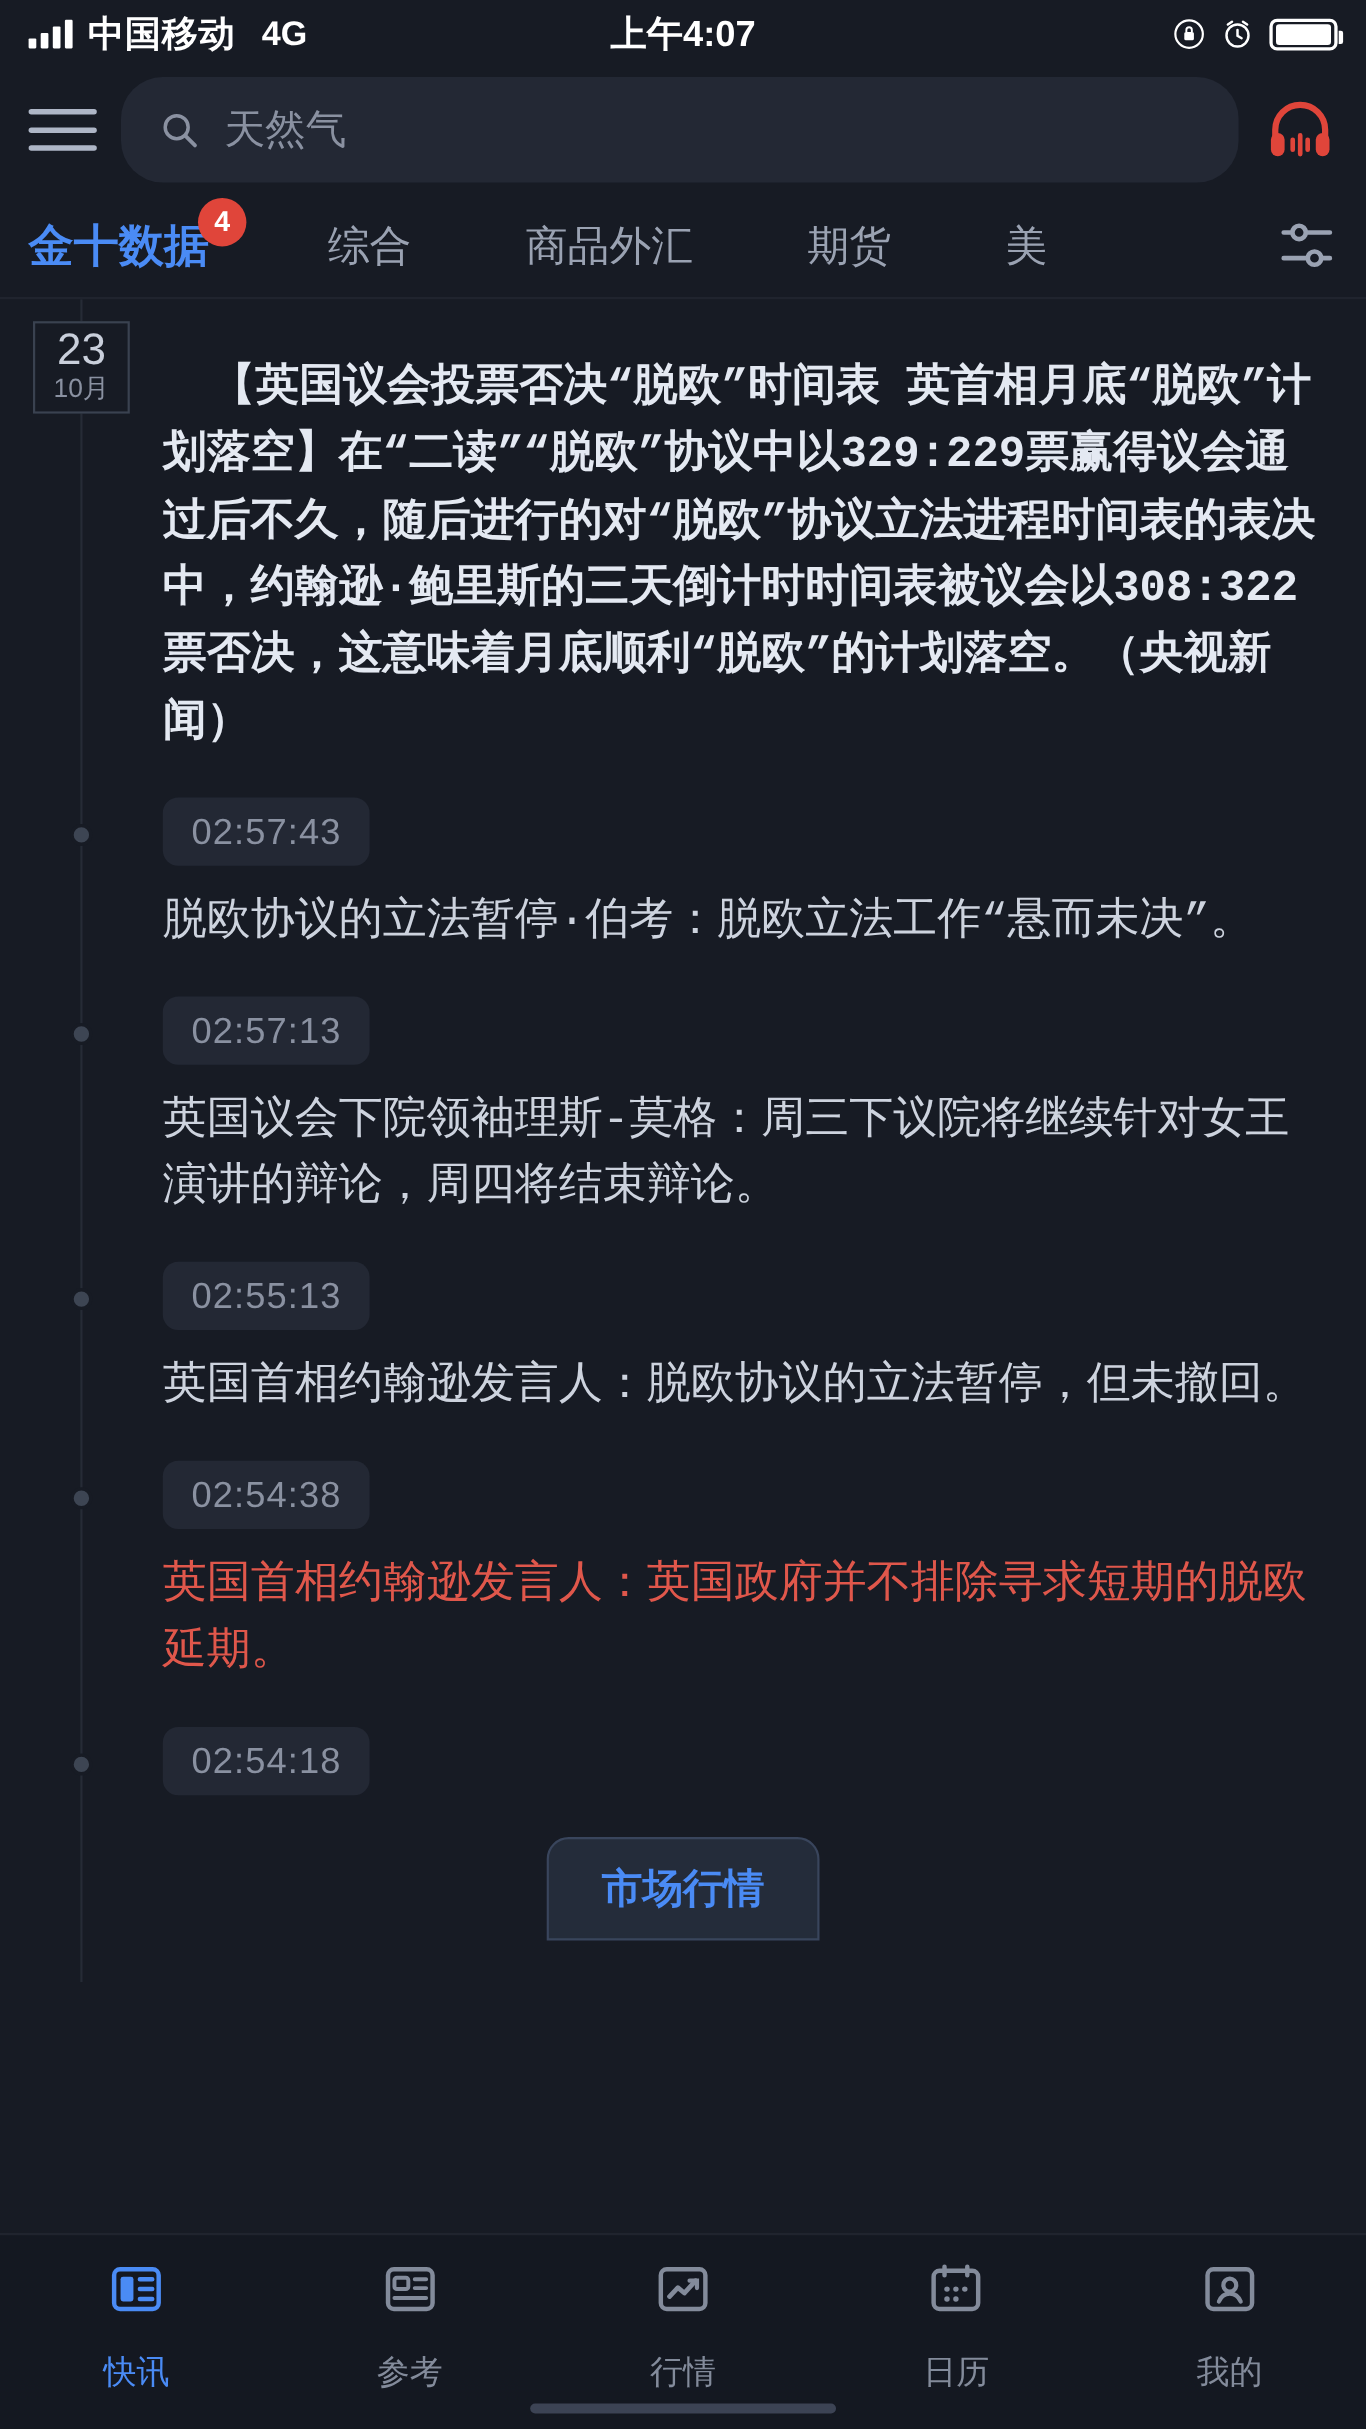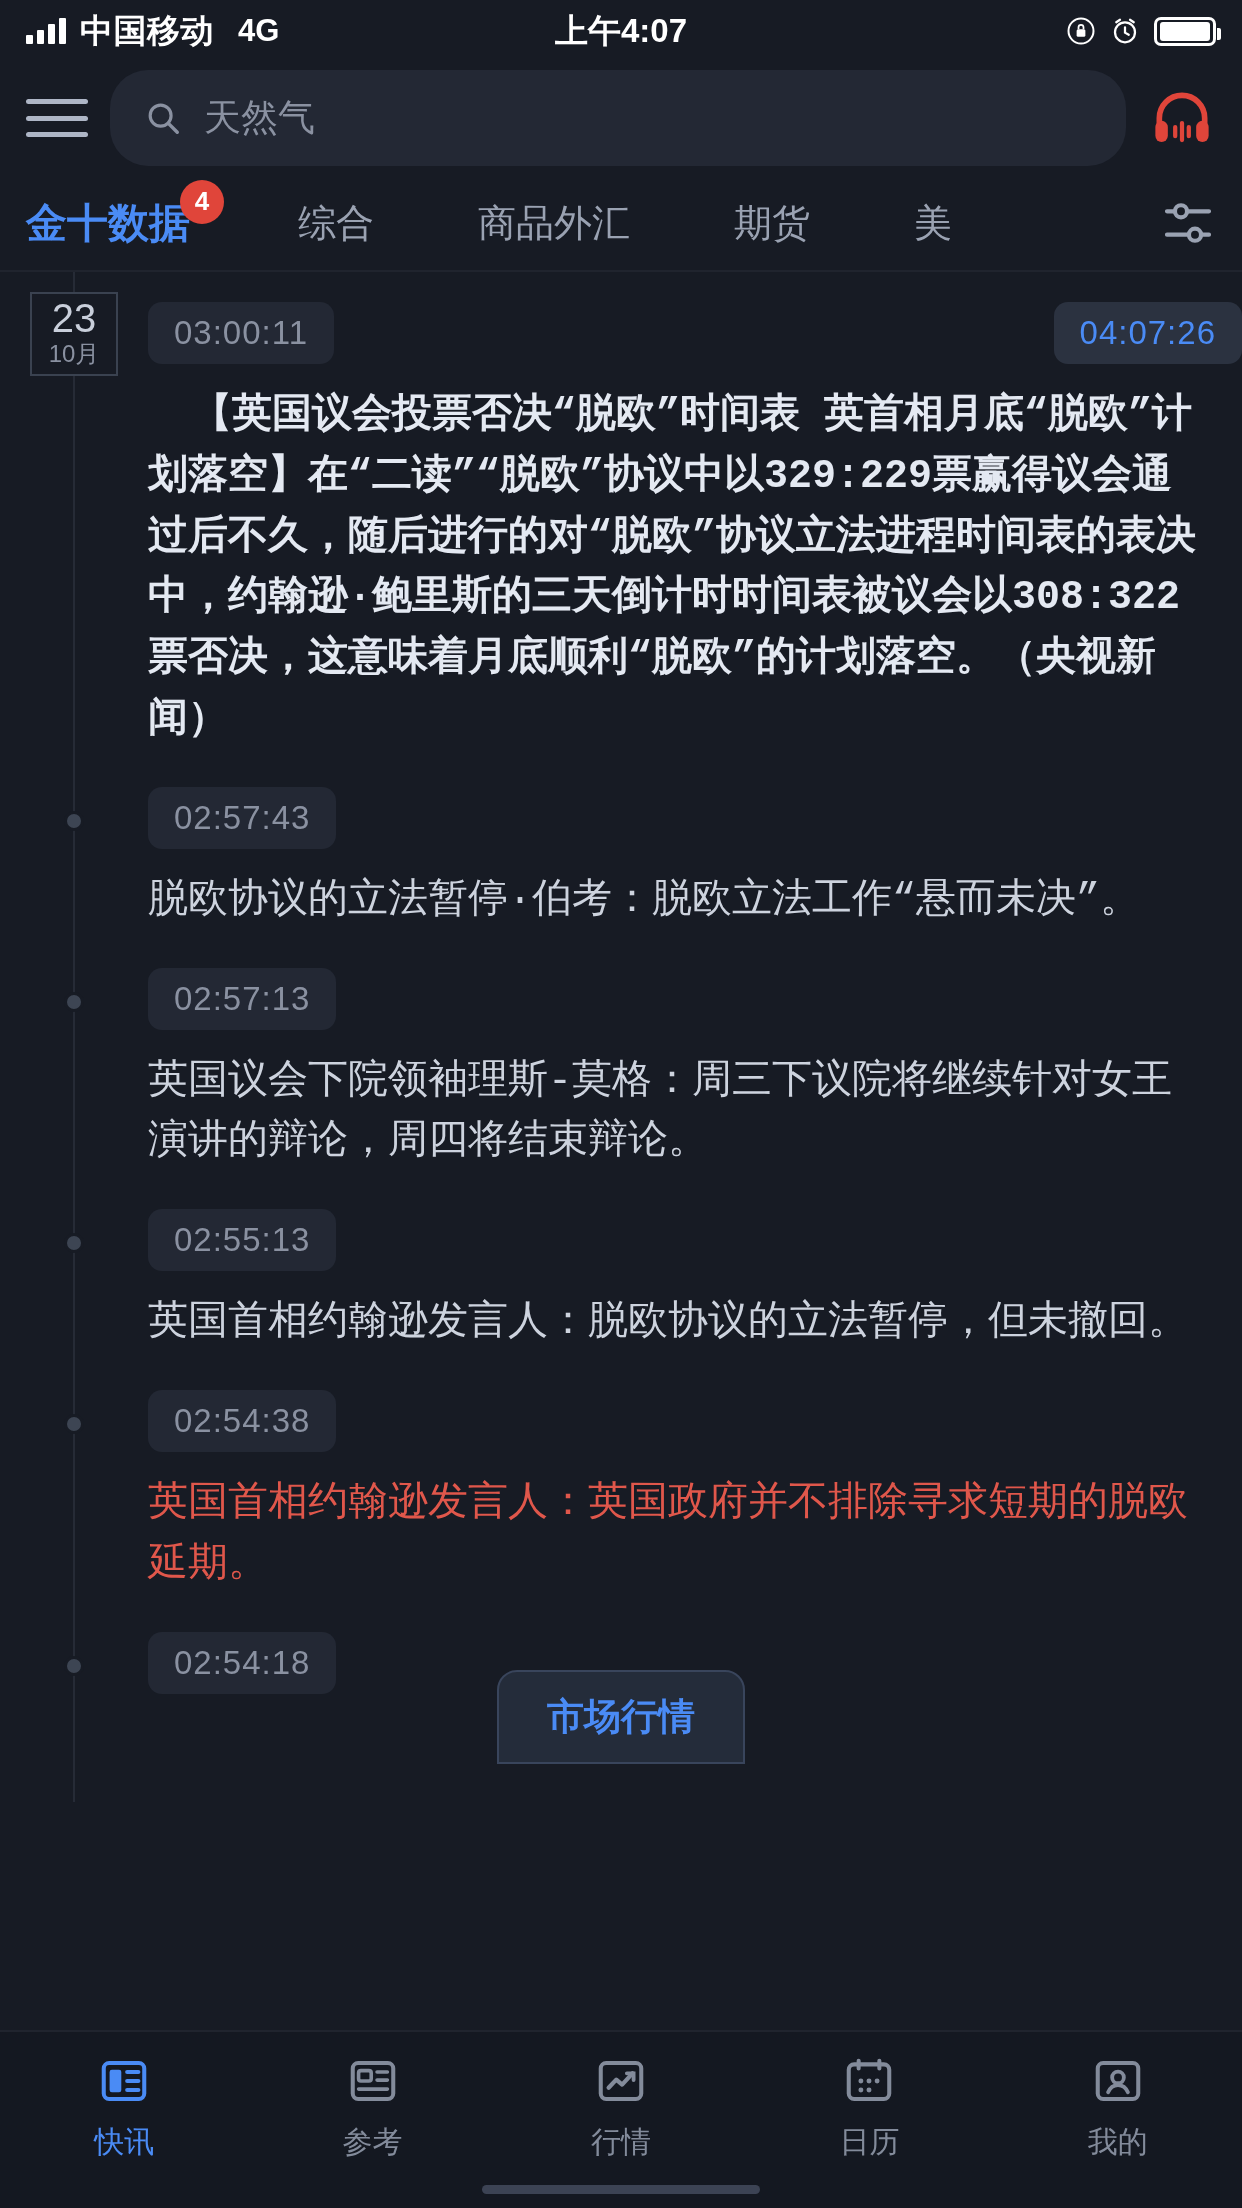--- a/index.html
+++ b/index.html
@@ -123,21 +123,21 @@
     border-radius:20px 20px 0 0; padding:20px 48px;
     font-size:37px; color:#4a8bf5; font-weight:bold;
   }
 
   
   .bottomnav {
     position:absolute; left:0; right:0; bottom:0; height:178px;
     background:#141821; border-top:2px solid #20242e;
     display:flex; align-items:flex-start; padding-top:22px;
   }
-  .navitem { flex:1; display:flex; flex-direction:column; align-items:center; gap:14px; }
+  .navitem { flex:1; display:flex; flex-direction:column; align-items:center; gap:28px; }
   .navitem .ic { width:54px; height:54px; }
   .navitem .lb { font-size:30px; color:#838b9b; }
   .navitem.active .lb { color:#4a8bf5; }
   .home-indicator {
     position:absolute; left:50%; transform:translateX(-50%); bottom:14px;
     width:278px; height:9px; border-radius:5px; background:#3c4354;
   }
 </style>
 </head>
 <body>
@@ -215,24 +215,20 @@
 
 <div class="feed">
   <div class="timeline"></div>
 
   <div class="datechip">
     <span class="d">23</span>
     <span class="m">10月</span>
   </div>
 
   <div class="item" style="padding-top:30px;">
-    <div class="headline-row">
-      <span class="timechip">03:00:11</span>
-      <span class="nowchip">04:07:26</span>
-    </div>
     <div class="body bold">【英国议会投票否决“脱欧”时间表 英首相月底“脱欧”计划落空】在“二读”“脱欧”协议中以329:229票赢得议会通过后不久，随后进行的对“脱欧”协议立法进程时间表的表决中，约翰逊·鲍里斯的三天倒计时时间表被议会以308:322票否决，这意味着月底顺利“脱欧”的计划落空。（央视新闻）</div>
   </div>
   <div class="gap"></div>
 
   <div class="item">
     <span class="dot" style="top:24px;"></span>
     <span class="timechip">02:57:43</span>
     <div class="body">脱欧协议的立法暂停·伯考：脱欧立法工作“悬而未决”。</div>
   </div>
   <div class="gap"></div>

